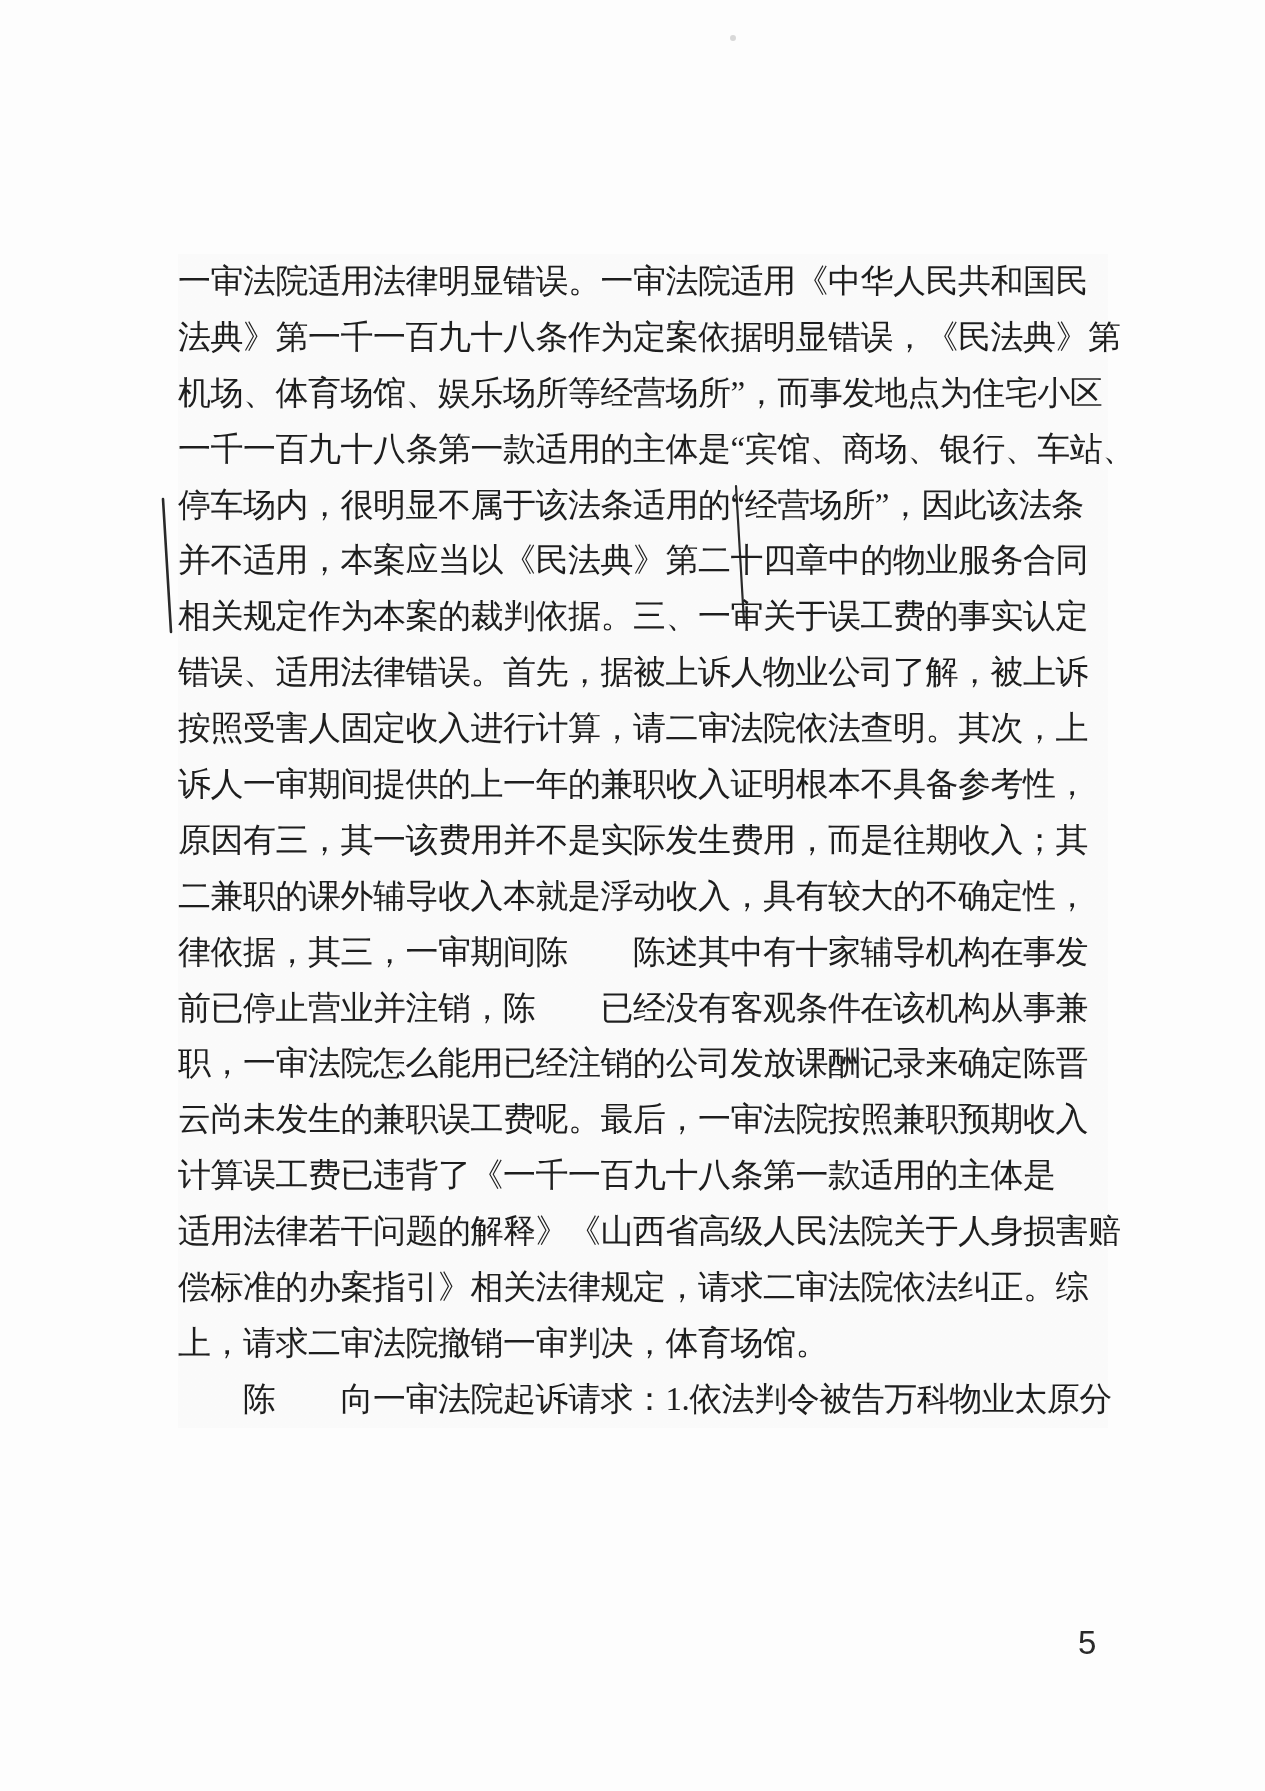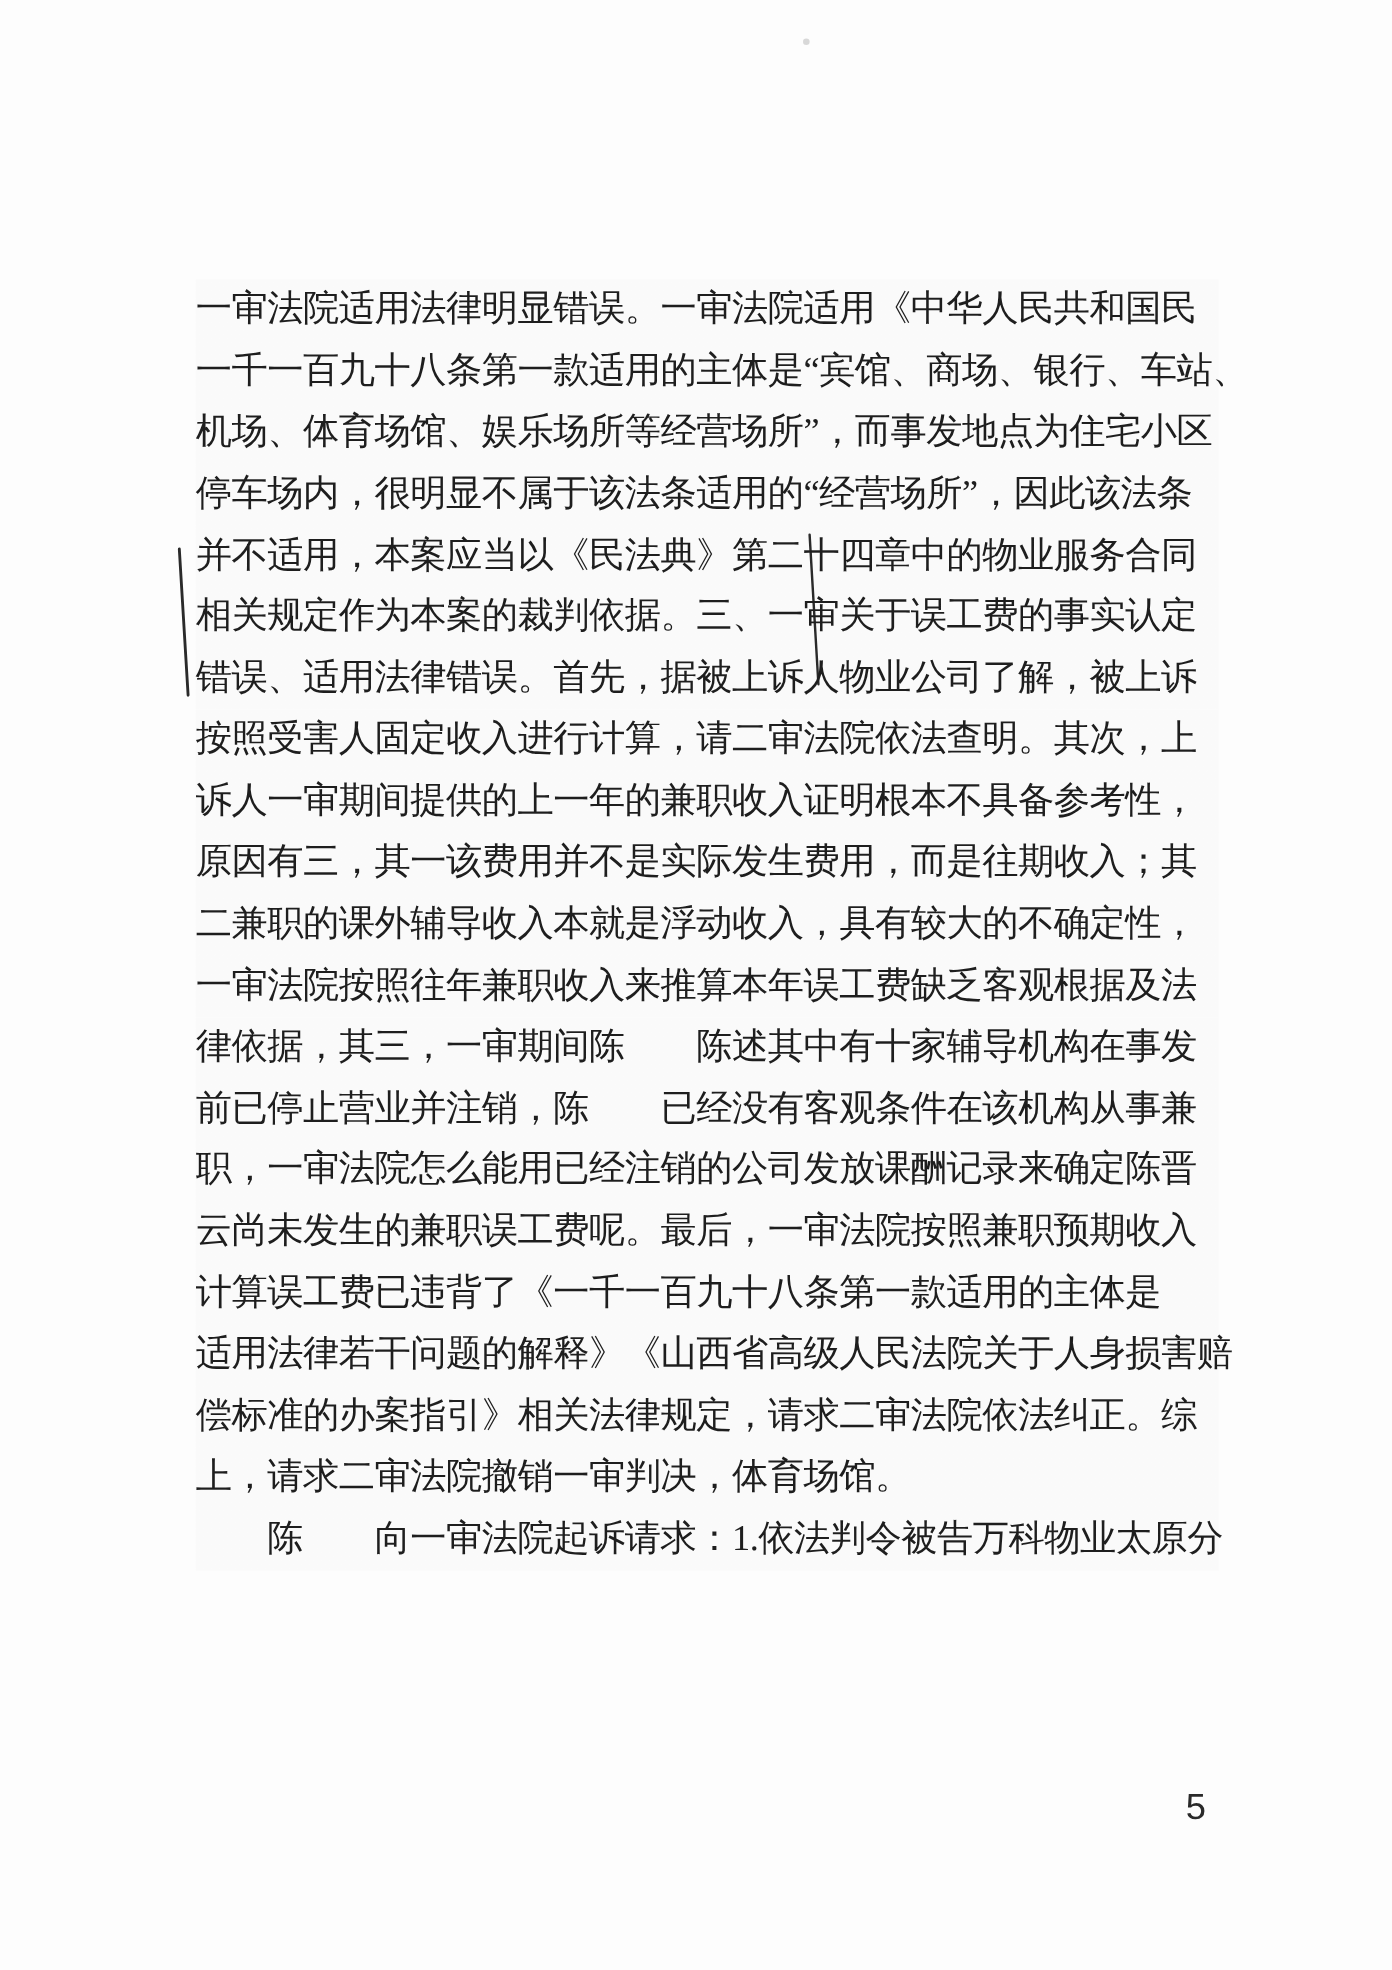--- a/index.html
+++ b/index.html
@@ -53,31 +53,31 @@
 <div class="page">
 
   <svg class="artifacts" width="1265" height="1791" viewBox="0 0 1265 1791">
     <line x1="163" y1="499" x2="171" y2="632" stroke="#2a2a2a" stroke-width="2.6" stroke-linecap="round"></line>
     <line x1="736" y1="486" x2="744" y2="622" stroke="#2a2a2a" stroke-width="2.2" stroke-linecap="round"></line>
     <circle cx="733" cy="38" r="3" fill="#b9b9b9" opacity="0.55"></circle>
   </svg>
 
   <div class="textblock" id="textblock">
       <div class="line">一审法院适用法律明显错误。一审法院适用《中华人民共和国民</div>
+      <div class="line">法典》第一千一百九十八条作为定案依据明显错误，《民法典》第</div>
+      <div class="line">机场、体育场馆、娱乐场所等经营场所”，而事发地点为住宅小区</div>
       <div class="line">一千一百九十八条第一款适用的主体是“宾馆、商场、银行、车站、</div>
-      <div class="line">机场、体育场馆、娱乐场所等经营场所”，而事发地点为住宅小区</div>
       <div class="line">停车场内，很明显不属于该法条适用的“经营场所”，因此该法条</div>
       <div class="line">并不适用，本案应当以《民法典》第二十四章中的物业服务合同</div>
       <div class="line">相关规定作为本案的裁判依据。三、一审关于误工费的事实认定</div>
       <div class="line">错误、适用法律错误。首先，据被上诉人物业公司了解，被上诉</div>
       <div class="line">按照受害人固定收入进行计算，请二审法院依法查明。其次，上</div>
       <div class="line">诉人一审期间提供的上一年的兼职收入证明根本不具备参考性，</div>
       <div class="line">原因有三，其一该费用并不是实际发生费用，而是往期收入；其</div>
       <div class="line">二兼职的课外辅导收入本就是浮动收入，具有较大的不确定性，</div>
-      <div class="line">一审法院按照往年兼职收入来推算本年误工费缺乏客观根据及法</div>
       <div class="line">律依据，其三，一审期间陈　　陈述其中有十家辅导机构在事发</div>
       <div class="line">前已停止营业并注销，陈　　已经没有客观条件在该机构从事兼</div>
       <div class="line">职，一审法院怎么能用已经注销的公司发放课酬记录来确定陈晋</div>
       <div class="line">云尚未发生的兼职误工费呢。最后，一审法院按照兼职预期收入</div>
       <div class="line">计算误工费已违背了《一千一百九十八条第一款适用的主体是</div>
       <div class="line">适用法律若干问题的解释》《山西省高级人民法院关于人身损害赔</div>
       <div class="line">偿标准的办案指引》相关法律规定，请求二审法院依法纠正。综</div>
       <div class="line">上，请求二审法院撤销一审判决，体育场馆。</div>
       <div class="line">　　陈　　向一审法院起诉请求：1.依法判令被告万科物业太原分</div>
     </div>

